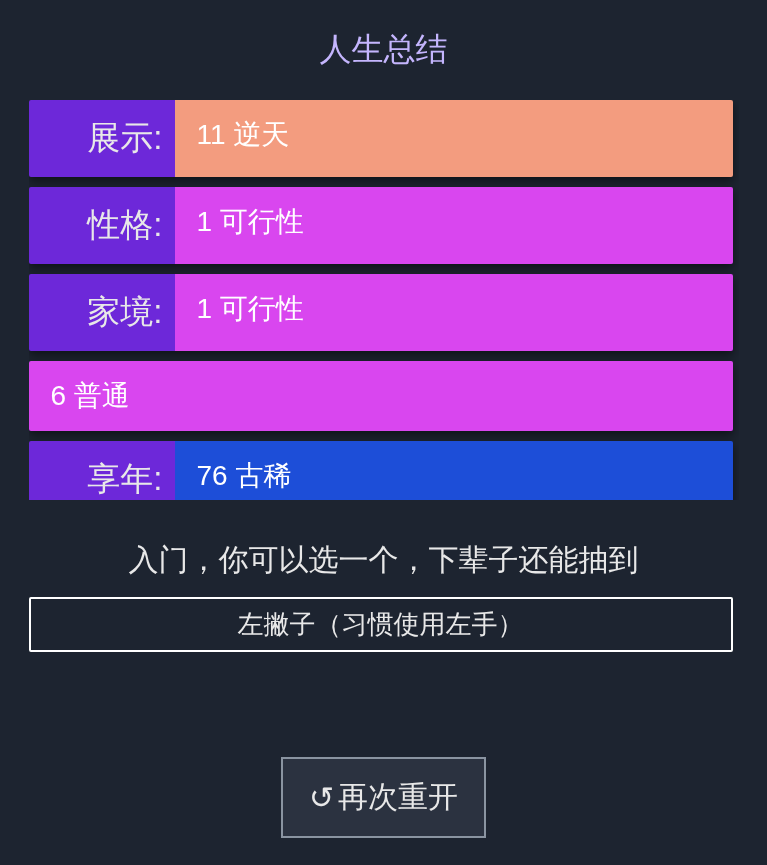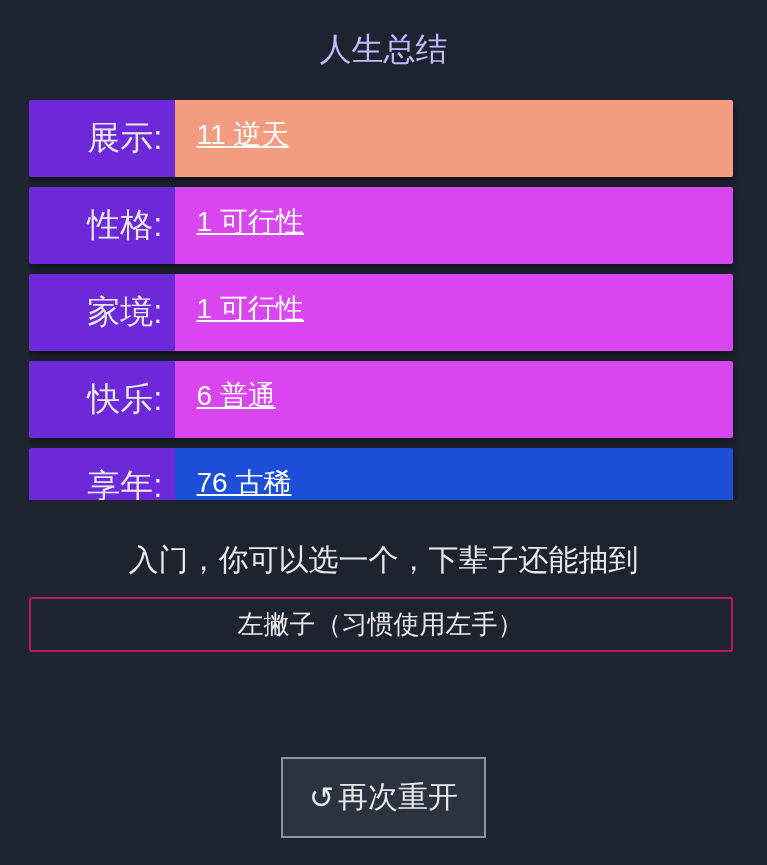--- a/index.html
+++ b/index.html
@@ -47,21 +47,20 @@
       padding: 16px 12px 16px 16px;
       text-align: right;
       width: 146px;
       flex-shrink: 0;
     }
     .stat-value {
       flex: 1;
       font-size: 28px;
       padding: 16px 22px;
       color: #fff;
-      text-decoration: underline;
     }
     .variant-orange {
       background: #f39c7f;
       color: #fff;
     }
     .variant-slate {
       background: #d946ef;
       color: #fff;
     }
     .variant-blue {
@@ -77,21 +76,21 @@
       font-weight: 400;
     }
     .talent-container {
       width: 710px;
       height: 112px;
       overflow-y: scroll;
       padding-right: 6px;
       margin: 0 auto;
     }
     .talent-item {
-      border: 2px solid #be185d;
+      border: 2px solid #ffffff;
       color: #e8e8e8;
       font-size: 26px;
       text-align: center;
       padding: 8px 0;
       margin-bottom: 8px;
       border-radius: 2px;
       cursor: pointer;
     }
     .restart-btn {
       margin-top: 48px;
@@ -143,21 +142,20 @@
   </div>
   <div class="stat-row">
     <div class="stat-label">性格:</div>
     <div class="stat-value variant-slate">1 可行性</div>
   </div>
   <div class="stat-row">
     <div class="stat-label">家境:</div>
     <div class="stat-value variant-slate">1 可行性</div>
   </div>
   <div class="stat-row">
-    <div class="stat-label">快乐:</div>
     <div class="stat-value variant-slate">6 普通</div>
   </div>
   <div class="stat-row">
     <div class="stat-label">享年:</div>
     <div class="stat-value variant-blue">76 古稀</div>
   </div>
 </div>
 
 <div class="subtitle">入门，你可以选一个，下辈子还能抽到</div>
 

